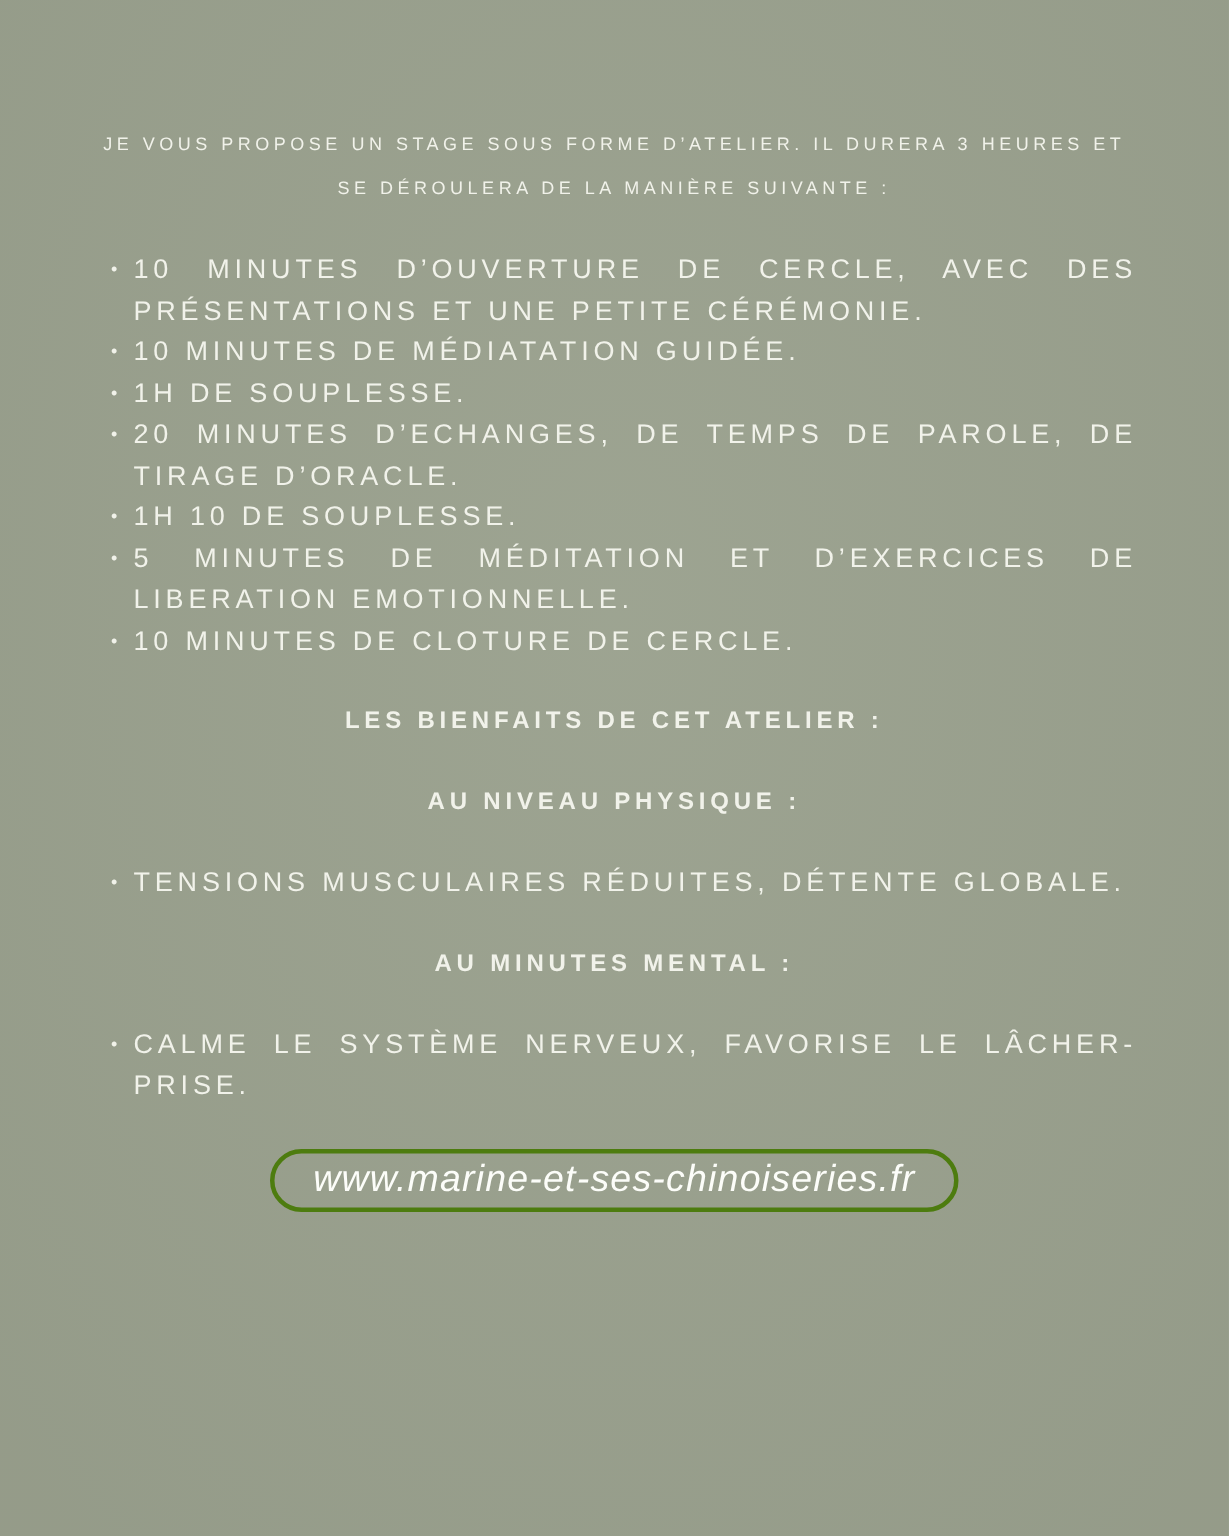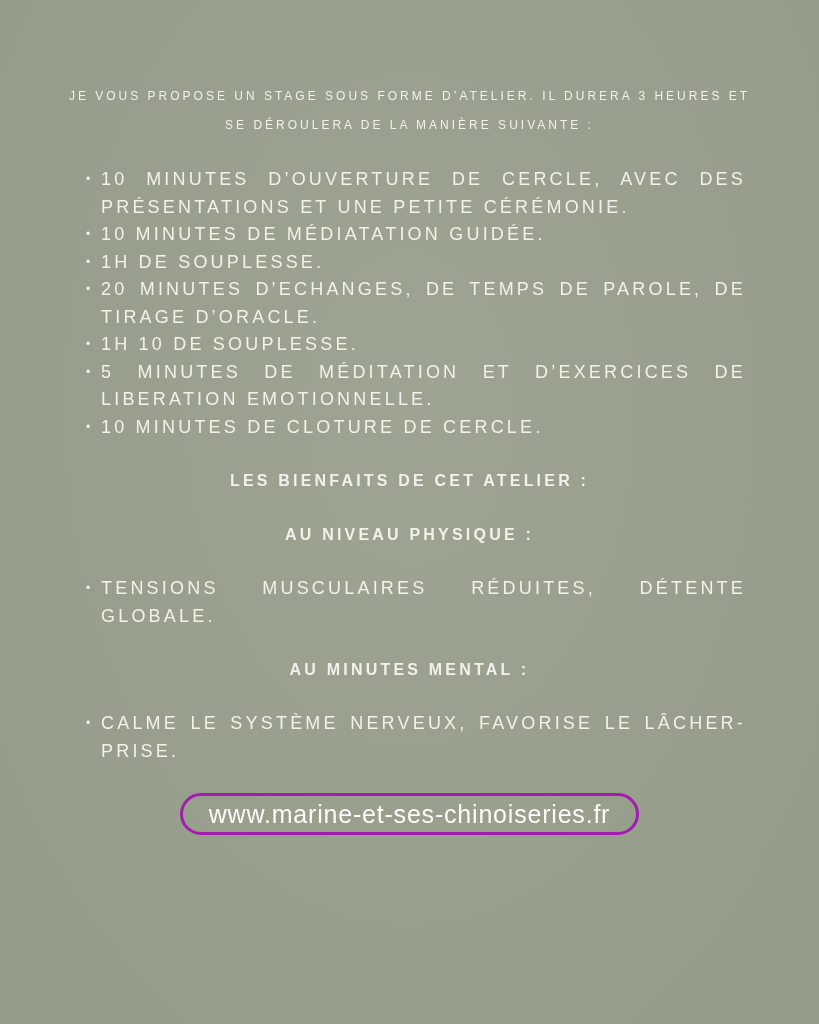--- a/index.html
+++ b/index.html
@@ -34,21 +34,21 @@
   .intro {
     margin: 0 0 26px 0;
     text-align: center;
     font-size: 12px;
     line-height: 29px;
     letter-spacing: 3px;
     font-weight: 400;
   }
   ul.bullets {
     list-style: none;
-    margin: 16px;
+    margin: 4px;
     padding: 0;
   }
   ul.bullets li {
     position: relative;
     padding-left: 28px;
     font-size: 18px;
     line-height: 27.5px;
     letter-spacing: 3.2px;
     text-align: justify;
   }
@@ -75,26 +75,27 @@
   .footer {
     margin-top: 28px;
     display: flex;
     justify-content: center;
   }
   .pill {
     display: flex;
     align-items: center;
     height: 34px;
     padding: 1px 26px;
-    border: 3px solid #a21caf;
+    border: 3px solid #4d7c0f;
     border-radius: 24px;
     color: #fcfdf9;
     font-size: 25px;
     letter-spacing: 0.8px;
     font-weight: 400;
+    font-style: italic;
   }
 </style>
 </head>
 <body>
 
 <div class="poster">
 
   <p class="intro">JE VOUS PROPOSE UN STAGE SOUS FORME D’ATELIER. IL DURERA 3 HEURES ET SE DÉROULERA DE LA MANIÈRE SUIVANTE :</p>
 
   <ul class="bullets">

